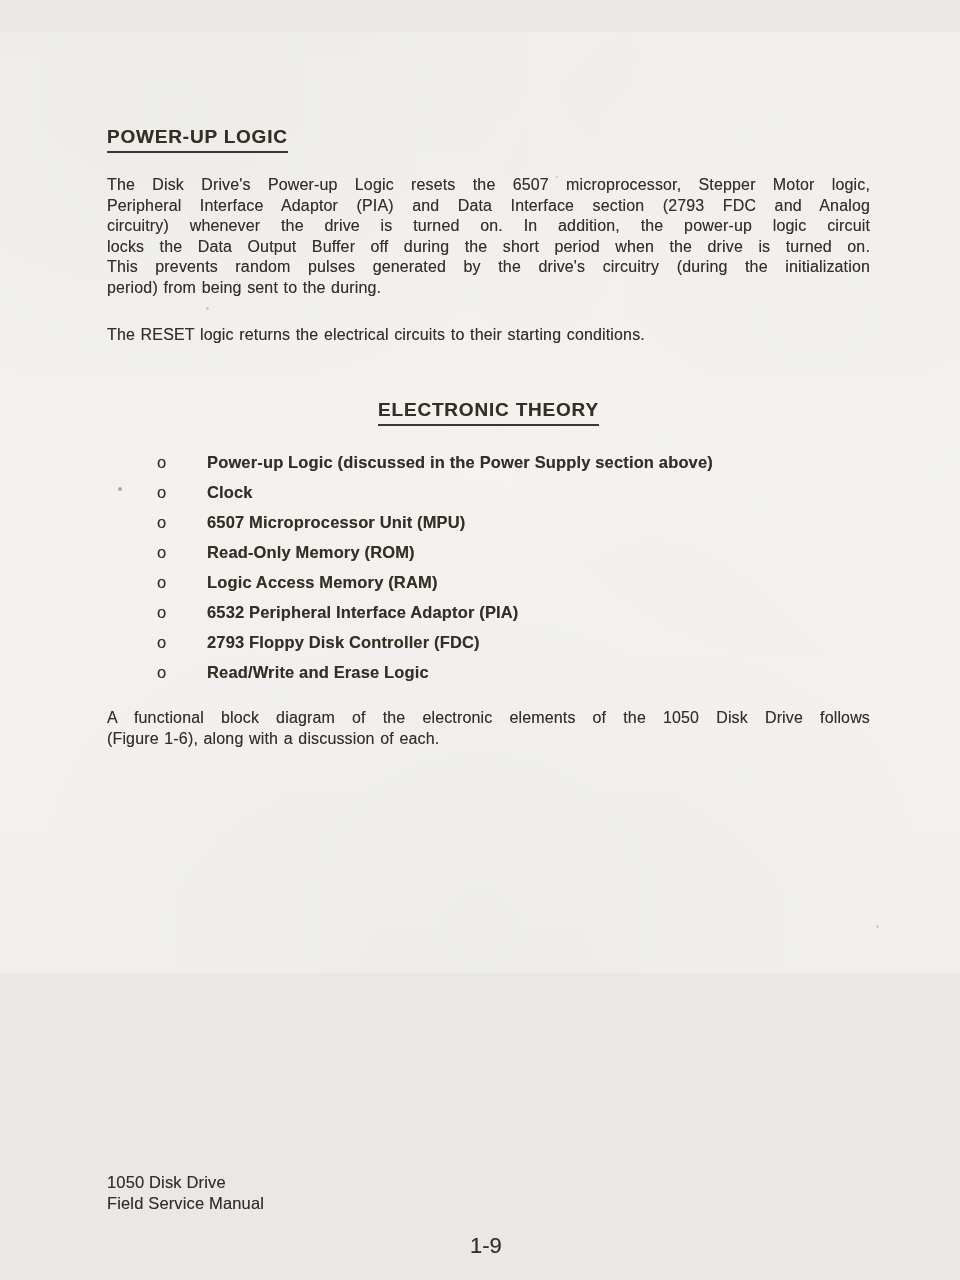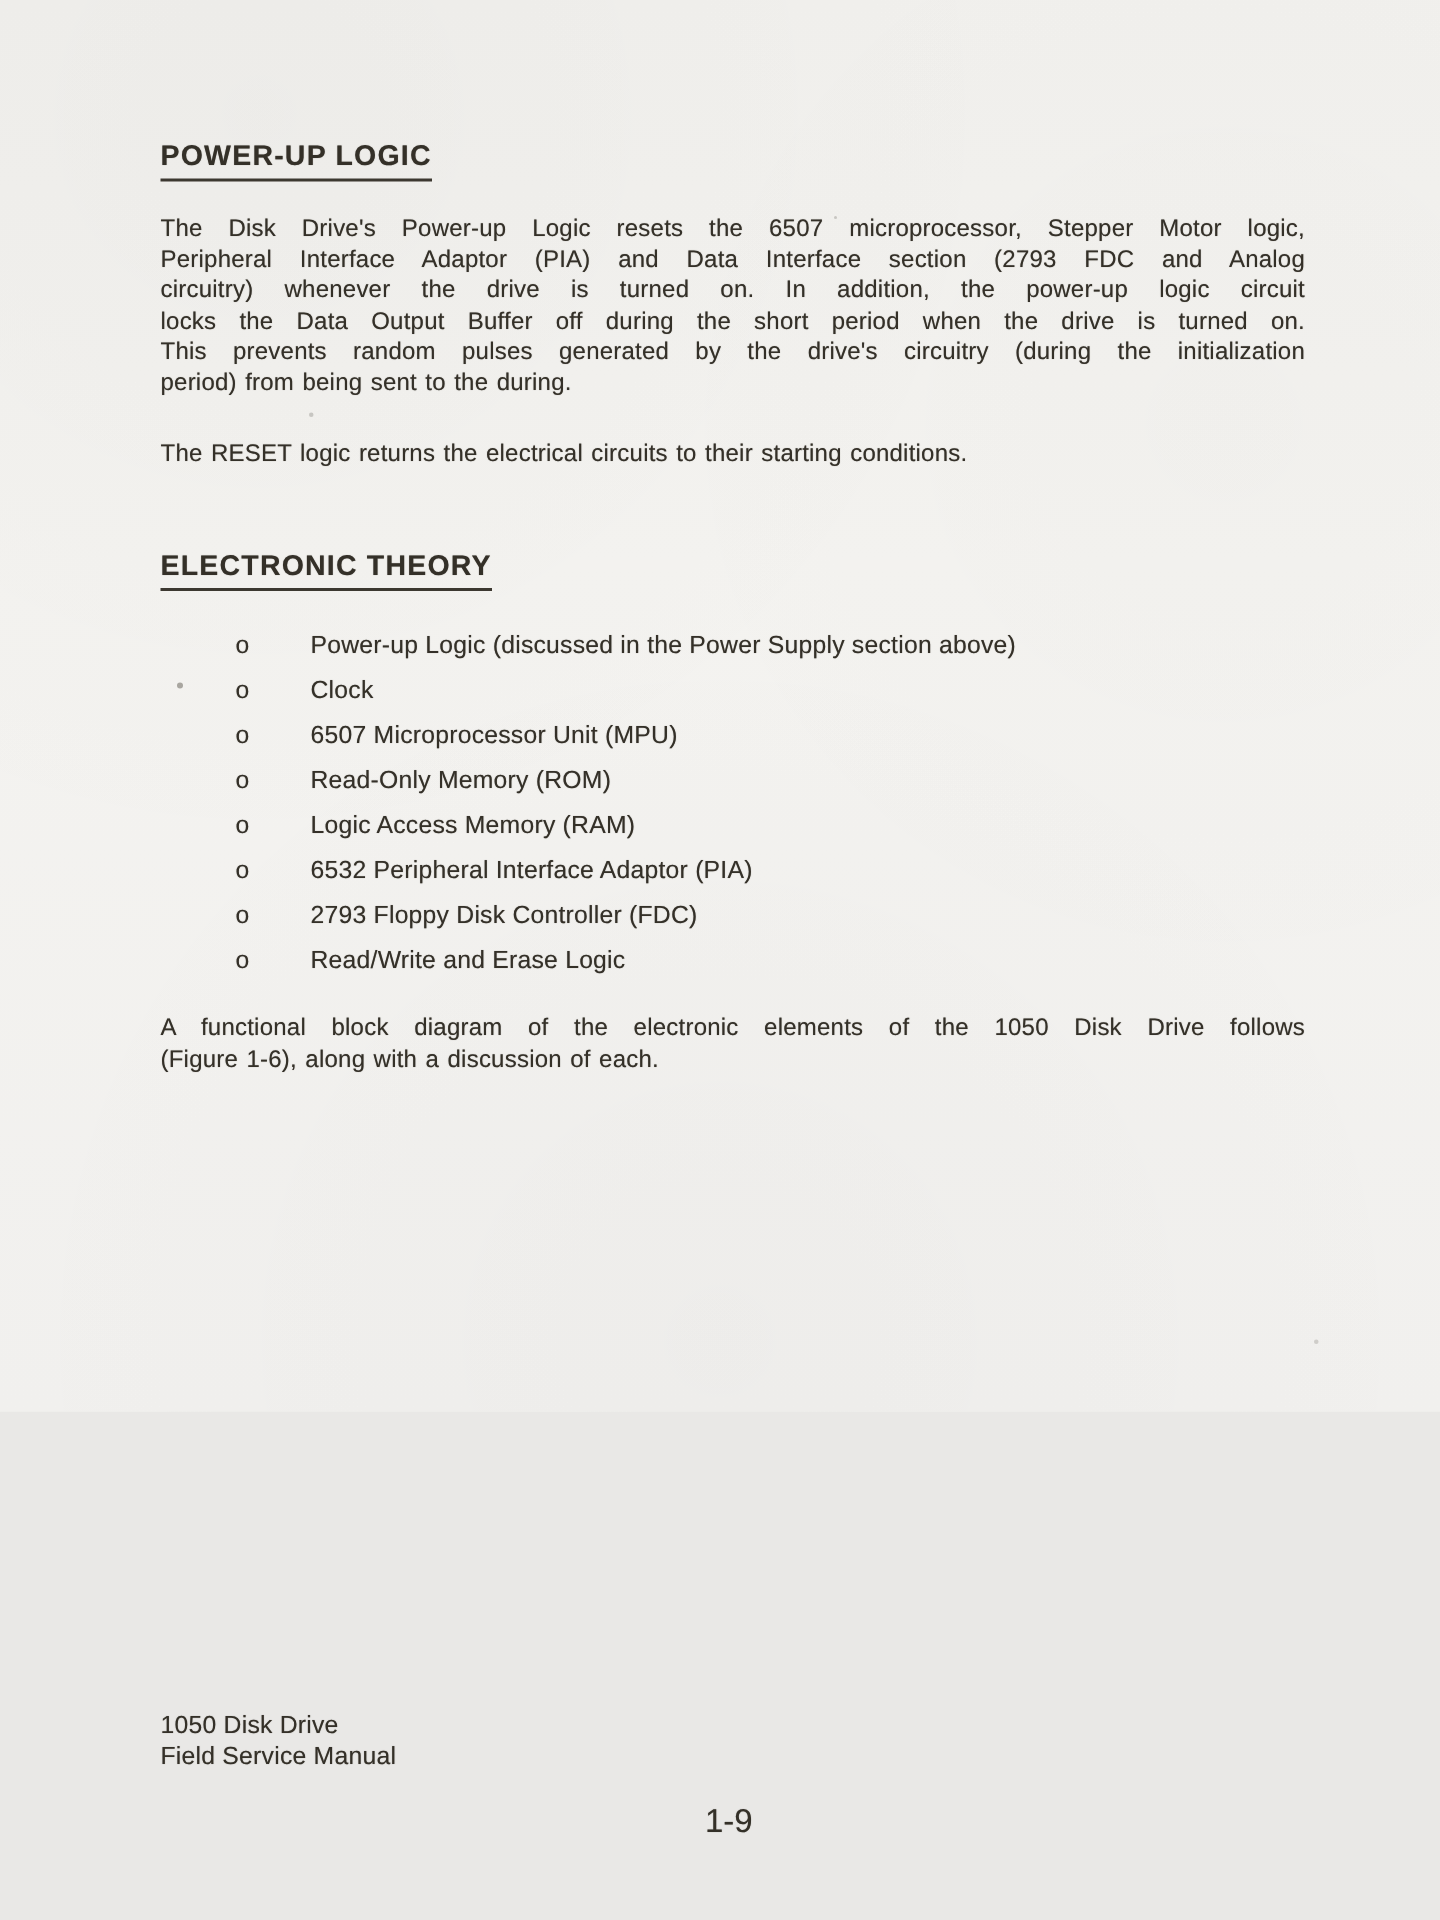--- a/index.html
+++ b/index.html
@@ -12,20 +12,21 @@
   .page {
     position: relative;
     width: 960px; height: 941px;
     background-color: #f2f1ee;
     background-image:
       radial-gradient(circle at 18% 8%, rgba(0,0,0,0.018), rgba(0,0,0,0) 45%),
       radial-gradient(circle at 85% 30%, rgba(0,0,0,0.012), rgba(0,0,0,0) 40%),
       radial-gradient(circle at 50% 95%, rgba(0,0,0,0.015), rgba(0,0,0,0) 50%),
       linear-gradient(180deg, #f1f0ed 0%, #f4f3f0 40%, #f1f0ee 100%);
     color: #343028;
+    margin-top: 32px;
   }
   .content { padding: 94px 90px 0 107px; }
   .section-heading {
     display: inline-block;
     font-size: 19px;
     font-weight: bold;
     letter-spacing: 0.8px;
     padding-bottom: 3px;
     border-bottom: 2.5px solid #3c3830;
     text-shadow: 0 0 0.6px rgba(52,48,40,0.55);
@@ -33,33 +34,33 @@
   .line {
     font-size: 16px;
     line-height: 20.6px;
     letter-spacing: 0.15px;
     word-spacing: 1px;
     text-shadow: 0 0 0.6px rgba(52,48,40,0.5);
   }
   .just { text-align: justify; text-align-last: justify; }
   .para1 { margin-top: 22px; }
   .reset-para { margin-top: 26px; }
-  .h2wrap { margin-top: 54px; }
+  .h2wrap { text-align: center; margin-top: 54px; }
   .intro-para { margin-top: 20px; }
   .element-list { margin-top: 21px; }
   .list-row {
     display: flex;
     align-items: baseline;
     font-size: 16.5px;
     line-height: 30px;
     letter-spacing: 0.15px;
     text-shadow: 0 0 0.6px rgba(52,48,40,0.5);
   }
   .list-bullet { margin-left: 50px; width: 11px; flex: 0 0 auto; }
-  .item-label { margin-left: 39px; }
+  .item-label { margin-left: 39px; font-weight: bold; }
   .closing-para { margin-top: 21px; }
   .footer-block {
     position: absolute;
     left: 107px; top: 1140px;
     font-size: 16.5px;
     line-height: 20.6px;
     letter-spacing: 0.15px;
     text-shadow: 0 0 0.6px rgba(52,48,40,0.5);
   }
   .page-number {

